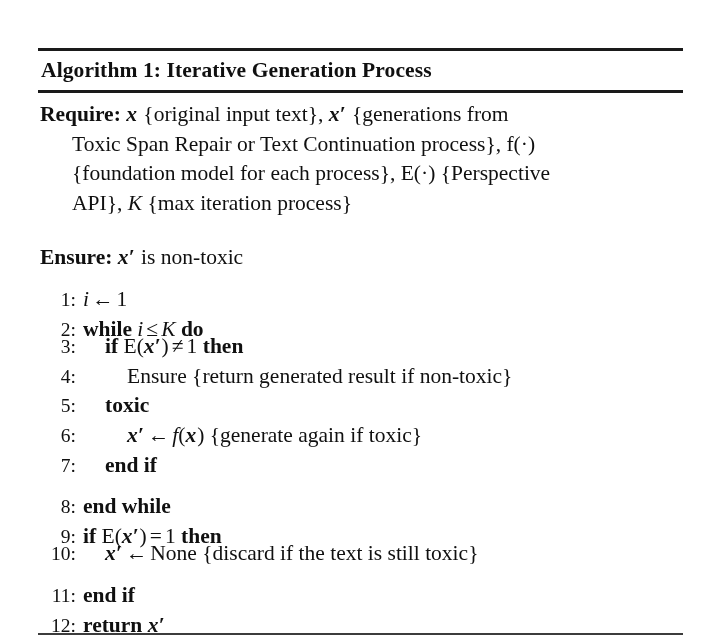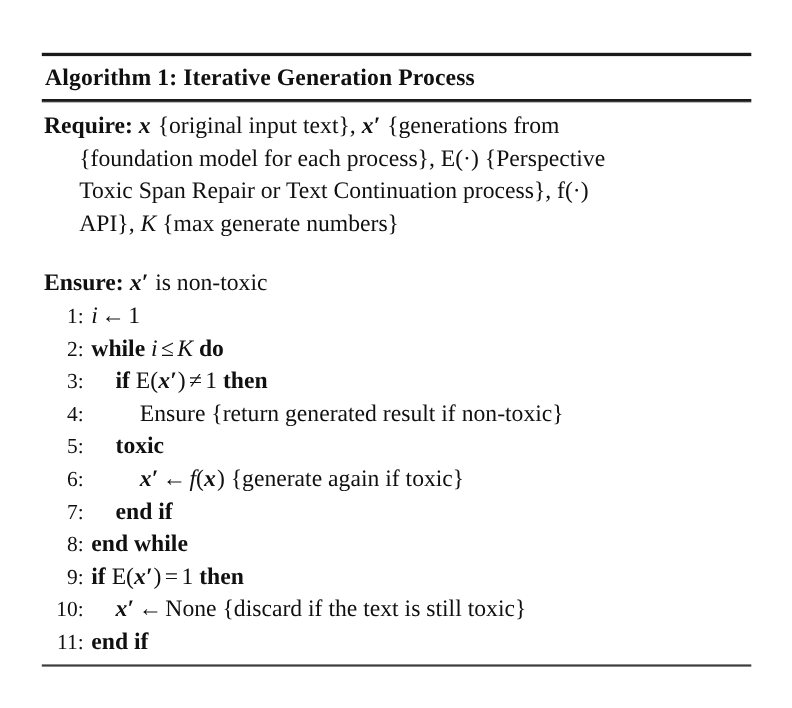--- a/index.html
+++ b/index.html
@@ -95,21 +95,21 @@
     width: 38px;
     text-align: right;
     flex: 0 0 38px;
     font-size: 19.5px;
     padding-right: 7px;
     box-sizing: content-box;
   }
   .step .body {
     flex: 1 1 auto;
   }
-  .ind-0 { padding-left: 0px; }
+  .ind-0 { padding-left: 0px; margin-top: 12px; }
   .ind-1 { padding-left: 22px; }
   .ind-2 { padding-left: 44px; }
 
   
   .mvar {
     font-style: italic;
     font-weight: bold;
     font-family: "Liberation Serif", "DejaVu Serif", serif;
     padding-right: 1px;
   }
@@ -140,32 +140,32 @@
   <div class="rule-mid"></div>
 
   <div class="algo-body">
 
     <div class="req-block">
       <span class="kw">Require:</span> <span class="mvar">x</span>
       <span class="brace">{original input text},</span>
       <span class="mvar">x′</span>
       <span class="brace">{generations from</span>
       <span class="cont">
+        <span>Toxic Span Repair or Text Continuation process},</span>
+        <span class="mrm">f(<span class="mrm">·</span>)</span>
+      </span>
+      <span class="cont">
         <span>{foundation model for each process},</span>
         <span class="mrm">E(<span class="mrm">·</span>)</span>
         <span>{Perspective</span>
       </span>
-      <span class="cont">
-        <span>Toxic Span Repair or Text Continuation process},</span>
-        <span class="mrm">f(<span class="mrm">·</span>)</span>
-      </span>
       <span class="cont last">
         <span>API},</span>
         <span class="mvar-lt">K</span>
-        <span>{max generate numbers}</span>
+        <span>{max iteration process}</span>
       </span>
     </div>
 
     <div class="ens-block">
       <span class="kw">Ensure:</span>
       <span class="mvar">x′</span>
       <span>is non-toxic</span>
     </div>
 
     <div class="step">
@@ -247,18 +247,25 @@
       </span>
     </div>
 
     <div class="step">
       <span class="num">11:</span>
       <span class="body ind-0">
         <span class="kw">end if</span>
       </span>
     </div>
 
+    <div class="step">
+      <span class="num">12:</span>
+      <span class="body ind-0">
+        <span class="kw">return</span>
+        <span class="mvar">x′</span>
+      </span>
+    </div>
 
   </div>
 
   <div class="rule-thin"></div>
 
 </div>
 
 </body></html>

